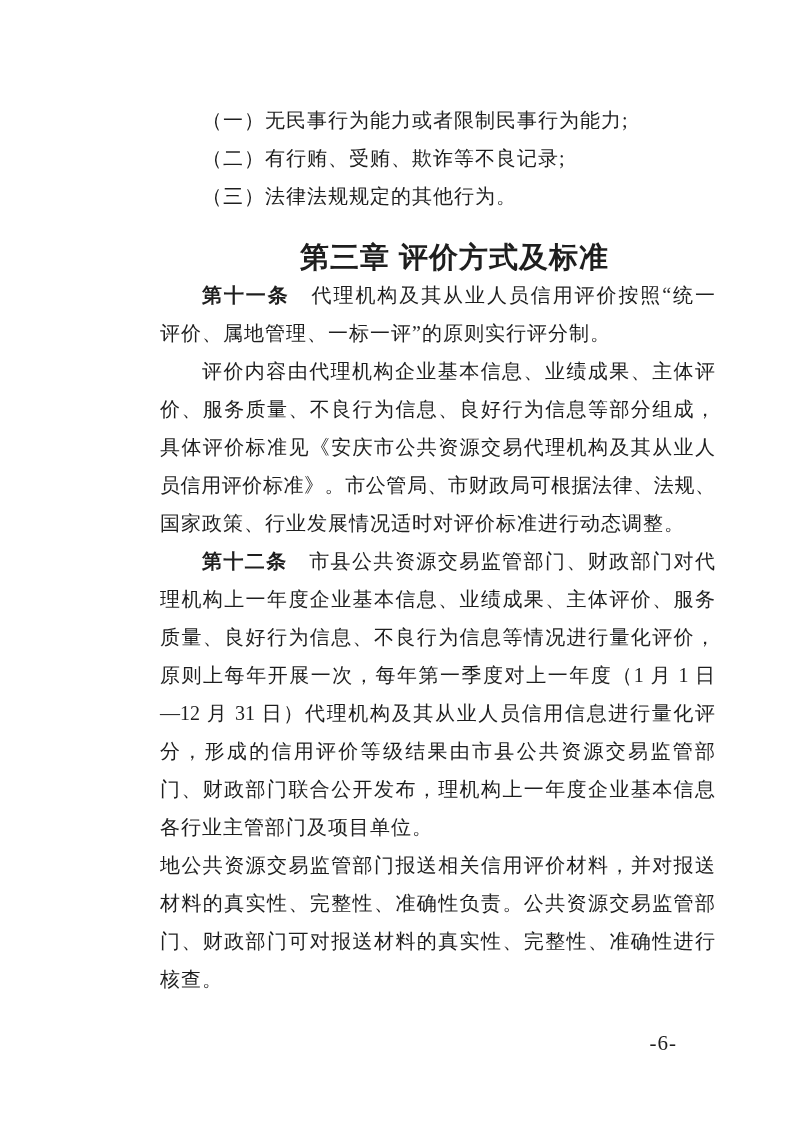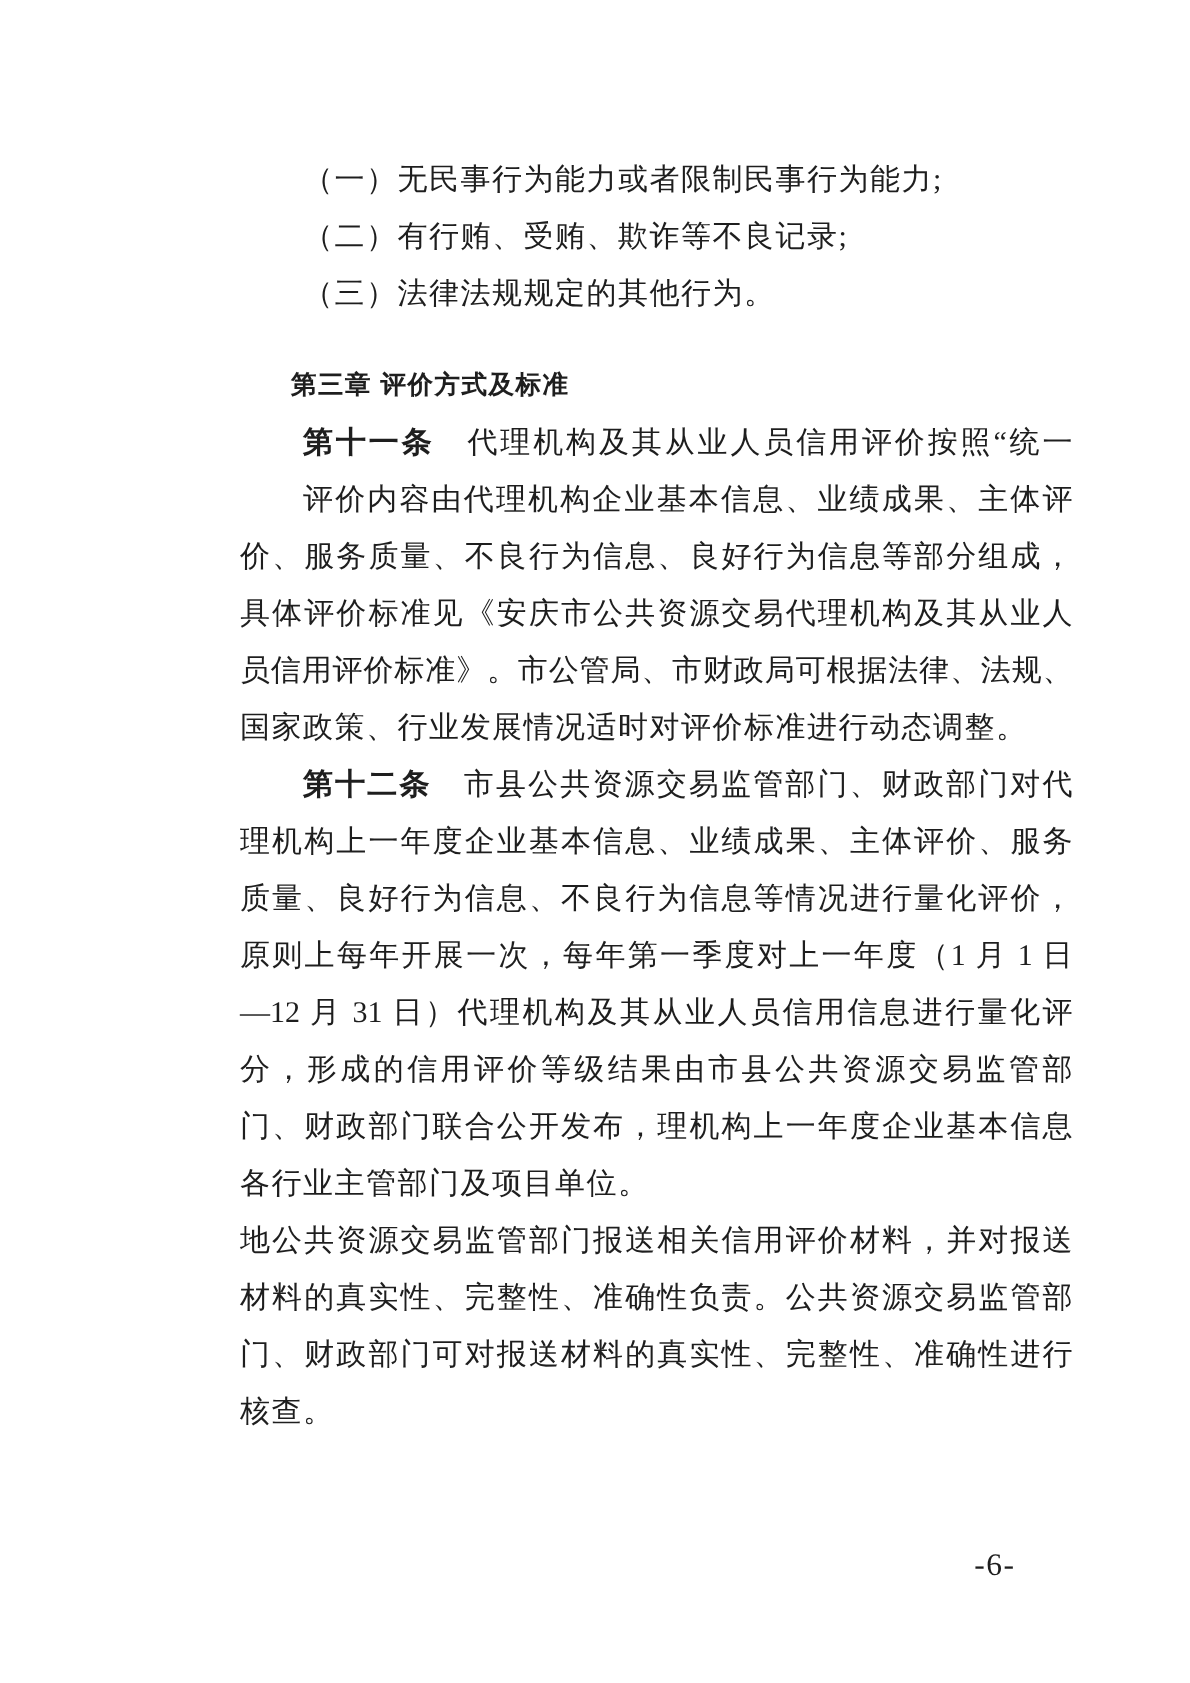--- a/index.html
+++ b/index.html
@@ -39,24 +39,24 @@
   }
   .line.indent {
     text-indent: 42px;
   }
   .spacer {
     height: 23px;
   }
   .heading {
     font-family: "Liberation Sans", "DejaVu Sans", sans-serif;
     font-weight: bold;
-    font-size: 17px;
+    font-size: 29px;
     line-height: 38px;
     height: 38px;
-    text-align: left;
+    text-align: center;
     padding-left: 34px;
     letter-spacing: 1px;
   }
   .seg-bold {
     font-weight: bold;
   }
   .page-number {
     position: absolute;
     top: 1031px;
     right: 116px;
@@ -69,20 +69,21 @@
 <body>
 
 <div class="page">
   <div class="doc" id="doc-body">
       <div class="line indent"><span class="seg">（一）无民事行为能力或者限制民事行为能力;</span></div>
       <div class="line indent"><span class="seg">（二）有行贿、受贿、欺诈等不良记录;</span></div>
       <div class="line indent"><span class="seg">（三）法律法规规定的其他行为。</span></div>
       <div class="spacer"></div>
       <div class="heading"><span class="seg-bold">第三章 评价方式及标准</span></div>
       <div class="line indent fill"><span class="seg-bold">第十一条</span><span class="seg">　代理机构及其从业人员信用评价按照“统一</span></div>
+      <div class="line"><span class="seg">评价、属地管理、一标一评”的原则实行评分制。</span></div>
       <div class="line indent fill"><span class="seg">评价内容由代理机构企业基本信息、业绩成果、主体评</span></div>
       <div class="line fill"><span class="seg">价、服务质量、不良行为信息、良好行为信息等部分组成，</span></div>
       <div class="line fill"><span class="seg">具体评价标准见《安庆市公共资源交易代理机构及其从业人</span></div>
       <div class="line fill"><span class="seg">员信用评价标准》。市公管局、市财政局可根据法律、法规、</span></div>
       <div class="line"><span class="seg">国家政策、行业发展情况适时对评价标准进行动态调整。</span></div>
       <div class="line indent fill"><span class="seg-bold">第十二条</span><span class="seg">　市县公共资源交易监管部门、财政部门对代</span></div>
       <div class="line fill"><span class="seg">理机构上一年度企业基本信息、业绩成果、主体评价、服务</span></div>
       <div class="line fill"><span class="seg">质量、良好行为信息、不良行为信息等情况进行量化评价，</span></div>
       <div class="line fill"><span class="seg">原则上每年开展一次，每年第一季度对上一年度（1 月 1 日</span></div>
       <div class="line fill"><span class="seg">—12 月 31 日）代理机构及其从业人员信用信息进行量化评</span></div>

